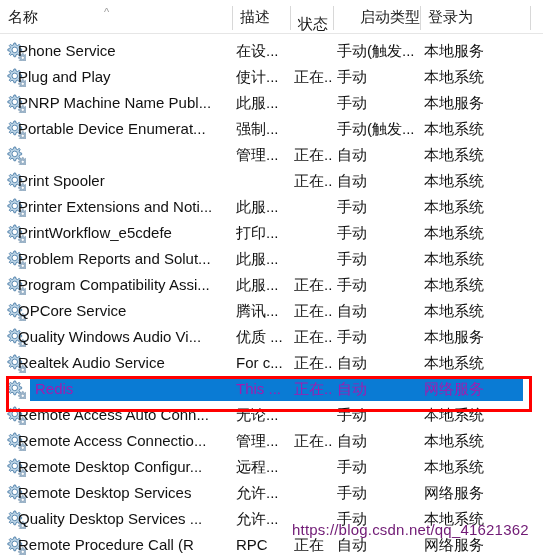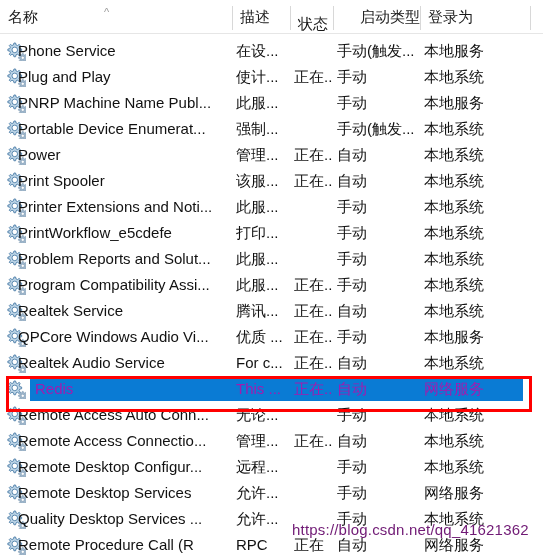--- a/index.html
+++ b/index.html
@@ -266,41 +266,39 @@
             <g transform="translate(11.6,11.4) scale(0.52)">
               <path d="M7 0 L9 0 L9.5 2.3 L11.4 3.1 L13.3 1.7 L14.7 3.1 L13.3 5 L14.1 6.9 L16.4 7.4 L16.4 9.4 L14.1 9.9 L13.3 11.8 L14.7 13.7 L13.3 15.1 L11.4 13.7 L9.5 14.5 L9 16.8 L7 16.8 L6.5 14.5 L4.6 13.7 L2.7 15.1 L1.3 13.7 L2.7 11.8 L1.9 9.9 L-0.4 9.4 L-0.4 7.4 L1.9 6.9 L2.7 5 L1.3 3.1 L2.7 1.7 L4.6 3.1 L6.5 2.3 Z" fill="#9fb7cc" stroke="#6d8ba6" stroke-width="0.9" stroke-linejoin="round"></path>
               <circle cx="8" cy="8.4" r="3" fill="#ffffff" stroke="#6d8ba6" stroke-width="0.9"></circle>
             </g>
             <g transform="translate(1.2,1.0) scale(0.82)">
               <path d="M7 0 L9 0 L9.5 2.3 L11.4 3.1 L13.3 1.7 L14.7 3.1 L13.3 5 L14.1 6.9 L16.4 7.4 L16.4 9.4 L14.1 9.9 L13.3 11.8 L14.7 13.7 L13.3 15.1 L11.4 13.7 L9.5 14.5 L9 16.8 L7 16.8 L6.5 14.5 L4.6 13.7 L2.7 15.1 L1.3 13.7 L2.7 11.8 L1.9 9.9 L-0.4 9.4 L-0.4 7.4 L1.9 6.9 L2.7 5 L1.3 3.1 L2.7 1.7 L4.6 3.1 L6.5 2.3 Z" fill="#bcd4e6" stroke="#4d7ea8" stroke-width="1.1" stroke-linejoin="round"></path>
               <circle cx="8" cy="8.4" r="3.4" fill="#ffffff" stroke="#4d7ea8" stroke-width="1.1"></circle>
             </g>
           </svg>
         </span>
-        <div class="cell c-name">Power</div>
         <div class="cell c-desc">管理...</div>
         <div class="cell c-state">正在...</div>
         <div class="cell c-start">自动</div>
         <div class="cell c-logon">本地系统</div>
       </div>
       <div class="row">
         <span class="gear">
           <svg width="19" height="19" viewBox="0 0 19 19" xmlns="http://www.w3.org/2000/svg">
             <g transform="translate(11.6,11.4) scale(0.52)">
               <path d="M7 0 L9 0 L9.5 2.3 L11.4 3.1 L13.3 1.7 L14.7 3.1 L13.3 5 L14.1 6.9 L16.4 7.4 L16.4 9.4 L14.1 9.9 L13.3 11.8 L14.7 13.7 L13.3 15.1 L11.4 13.7 L9.5 14.5 L9 16.8 L7 16.8 L6.5 14.5 L4.6 13.7 L2.7 15.1 L1.3 13.7 L2.7 11.8 L1.9 9.9 L-0.4 9.4 L-0.4 7.4 L1.9 6.9 L2.7 5 L1.3 3.1 L2.7 1.7 L4.6 3.1 L6.5 2.3 Z" fill="#9fb7cc" stroke="#6d8ba6" stroke-width="0.9" stroke-linejoin="round"></path>
               <circle cx="8" cy="8.4" r="3" fill="#ffffff" stroke="#6d8ba6" stroke-width="0.9"></circle>
             </g>
             <g transform="translate(1.2,1.0) scale(0.82)">
               <path d="M7 0 L9 0 L9.5 2.3 L11.4 3.1 L13.3 1.7 L14.7 3.1 L13.3 5 L14.1 6.9 L16.4 7.4 L16.4 9.4 L14.1 9.9 L13.3 11.8 L14.7 13.7 L13.3 15.1 L11.4 13.7 L9.5 14.5 L9 16.8 L7 16.8 L6.5 14.5 L4.6 13.7 L2.7 15.1 L1.3 13.7 L2.7 11.8 L1.9 9.9 L-0.4 9.4 L-0.4 7.4 L1.9 6.9 L2.7 5 L1.3 3.1 L2.7 1.7 L4.6 3.1 L6.5 2.3 Z" fill="#bcd4e6" stroke="#4d7ea8" stroke-width="1.1" stroke-linejoin="round"></path>
               <circle cx="8" cy="8.4" r="3.4" fill="#ffffff" stroke="#4d7ea8" stroke-width="1.1"></circle>
             </g>
           </svg>
         </span>
         <div class="cell c-name">Print Spooler</div>
-        <div class="cell c-desc">该服...</div>
         <div class="cell c-state">正在...</div>
         <div class="cell c-start">自动</div>
         <div class="cell c-logon">本地系统</div>
       </div>
       <div class="row">
         <span class="gear">
           <svg width="19" height="19" viewBox="0 0 19 19" xmlns="http://www.w3.org/2000/svg">
             <g transform="translate(11.6,11.4) scale(0.52)">
               <path d="M7 0 L9 0 L9.5 2.3 L11.4 3.1 L13.3 1.7 L14.7 3.1 L13.3 5 L14.1 6.9 L16.4 7.4 L16.4 9.4 L14.1 9.9 L13.3 11.8 L14.7 13.7 L13.3 15.1 L11.4 13.7 L9.5 14.5 L9 16.8 L7 16.8 L6.5 14.5 L4.6 13.7 L2.7 15.1 L1.3 13.7 L2.7 11.8 L1.9 9.9 L-0.4 9.4 L-0.4 7.4 L1.9 6.9 L2.7 5 L1.3 3.1 L2.7 1.7 L4.6 3.1 L6.5 2.3 Z" fill="#9fb7cc" stroke="#6d8ba6" stroke-width="0.9" stroke-linejoin="round"></path>
               <circle cx="8" cy="8.4" r="3" fill="#ffffff" stroke="#6d8ba6" stroke-width="0.9"></circle>
@@ -380,40 +378,40 @@
             <g transform="translate(11.6,11.4) scale(0.52)">
               <path d="M7 0 L9 0 L9.5 2.3 L11.4 3.1 L13.3 1.7 L14.7 3.1 L13.3 5 L14.1 6.9 L16.4 7.4 L16.4 9.4 L14.1 9.9 L13.3 11.8 L14.7 13.7 L13.3 15.1 L11.4 13.7 L9.5 14.5 L9 16.8 L7 16.8 L6.5 14.5 L4.6 13.7 L2.7 15.1 L1.3 13.7 L2.7 11.8 L1.9 9.9 L-0.4 9.4 L-0.4 7.4 L1.9 6.9 L2.7 5 L1.3 3.1 L2.7 1.7 L4.6 3.1 L6.5 2.3 Z" fill="#9fb7cc" stroke="#6d8ba6" stroke-width="0.9" stroke-linejoin="round"></path>
               <circle cx="8" cy="8.4" r="3" fill="#ffffff" stroke="#6d8ba6" stroke-width="0.9"></circle>
             </g>
             <g transform="translate(1.2,1.0) scale(0.82)">
               <path d="M7 0 L9 0 L9.5 2.3 L11.4 3.1 L13.3 1.7 L14.7 3.1 L13.3 5 L14.1 6.9 L16.4 7.4 L16.4 9.4 L14.1 9.9 L13.3 11.8 L14.7 13.7 L13.3 15.1 L11.4 13.7 L9.5 14.5 L9 16.8 L7 16.8 L6.5 14.5 L4.6 13.7 L2.7 15.1 L1.3 13.7 L2.7 11.8 L1.9 9.9 L-0.4 9.4 L-0.4 7.4 L1.9 6.9 L2.7 5 L1.3 3.1 L2.7 1.7 L4.6 3.1 L6.5 2.3 Z" fill="#bcd4e6" stroke="#4d7ea8" stroke-width="1.1" stroke-linejoin="round"></path>
               <circle cx="8" cy="8.4" r="3.4" fill="#ffffff" stroke="#4d7ea8" stroke-width="1.1"></circle>
             </g>
           </svg>
         </span>
-        <div class="cell c-name">Realtek Service</div>
+        <div class="cell c-name">QPCore Service</div>
         <div class="cell c-desc">腾讯...</div>
         <div class="cell c-state">正在...</div>
         <div class="cell c-start">自动</div>
         <div class="cell c-logon">本地系统</div>
       </div>
       <div class="row">
         <span class="gear">
           <svg width="19" height="19" viewBox="0 0 19 19" xmlns="http://www.w3.org/2000/svg">
             <g transform="translate(11.6,11.4) scale(0.52)">
               <path d="M7 0 L9 0 L9.5 2.3 L11.4 3.1 L13.3 1.7 L14.7 3.1 L13.3 5 L14.1 6.9 L16.4 7.4 L16.4 9.4 L14.1 9.9 L13.3 11.8 L14.7 13.7 L13.3 15.1 L11.4 13.7 L9.5 14.5 L9 16.8 L7 16.8 L6.5 14.5 L4.6 13.7 L2.7 15.1 L1.3 13.7 L2.7 11.8 L1.9 9.9 L-0.4 9.4 L-0.4 7.4 L1.9 6.9 L2.7 5 L1.3 3.1 L2.7 1.7 L4.6 3.1 L6.5 2.3 Z" fill="#9fb7cc" stroke="#6d8ba6" stroke-width="0.9" stroke-linejoin="round"></path>
               <circle cx="8" cy="8.4" r="3" fill="#ffffff" stroke="#6d8ba6" stroke-width="0.9"></circle>
             </g>
             <g transform="translate(1.2,1.0) scale(0.82)">
               <path d="M7 0 L9 0 L9.5 2.3 L11.4 3.1 L13.3 1.7 L14.7 3.1 L13.3 5 L14.1 6.9 L16.4 7.4 L16.4 9.4 L14.1 9.9 L13.3 11.8 L14.7 13.7 L13.3 15.1 L11.4 13.7 L9.5 14.5 L9 16.8 L7 16.8 L6.5 14.5 L4.6 13.7 L2.7 15.1 L1.3 13.7 L2.7 11.8 L1.9 9.9 L-0.4 9.4 L-0.4 7.4 L1.9 6.9 L2.7 5 L1.3 3.1 L2.7 1.7 L4.6 3.1 L6.5 2.3 Z" fill="#bcd4e6" stroke="#4d7ea8" stroke-width="1.1" stroke-linejoin="round"></path>
               <circle cx="8" cy="8.4" r="3.4" fill="#ffffff" stroke="#4d7ea8" stroke-width="1.1"></circle>
             </g>
           </svg>
         </span>
-        <div class="cell c-name">QPCore Windows Audio Vi...</div>
+        <div class="cell c-name">Quality Windows Audio Vi...</div>
         <div class="cell c-desc">优质 ...</div>
         <div class="cell c-state">正在...</div>
         <div class="cell c-start">手动</div>
         <div class="cell c-logon">本地服务</div>
       </div>
       <div class="row">
         <span class="gear">
           <svg width="19" height="19" viewBox="0 0 19 19" xmlns="http://www.w3.org/2000/svg">
             <g transform="translate(11.6,11.4) scale(0.52)">
               <path d="M7 0 L9 0 L9.5 2.3 L11.4 3.1 L13.3 1.7 L14.7 3.1 L13.3 5 L14.1 6.9 L16.4 7.4 L16.4 9.4 L14.1 9.9 L13.3 11.8 L14.7 13.7 L13.3 15.1 L11.4 13.7 L9.5 14.5 L9 16.8 L7 16.8 L6.5 14.5 L4.6 13.7 L2.7 15.1 L1.3 13.7 L2.7 11.8 L1.9 9.9 L-0.4 9.4 L-0.4 7.4 L1.9 6.9 L2.7 5 L1.3 3.1 L2.7 1.7 L4.6 3.1 L6.5 2.3 Z" fill="#9fb7cc" stroke="#6d8ba6" stroke-width="0.9" stroke-linejoin="round"></path>

